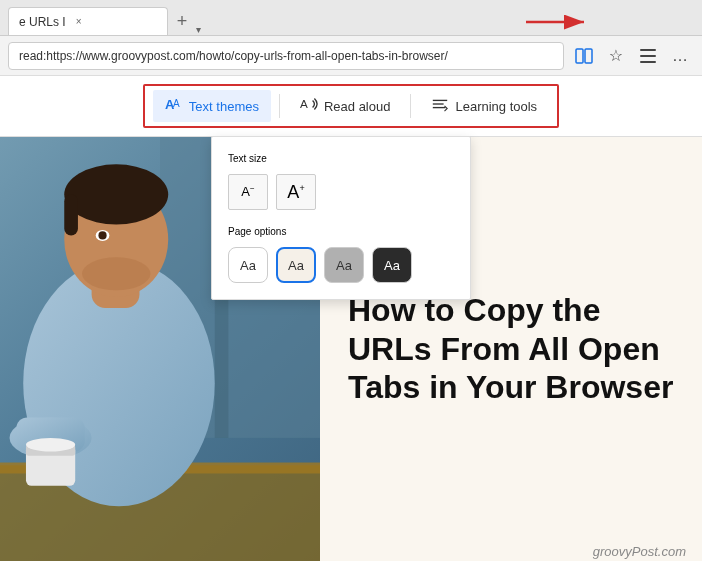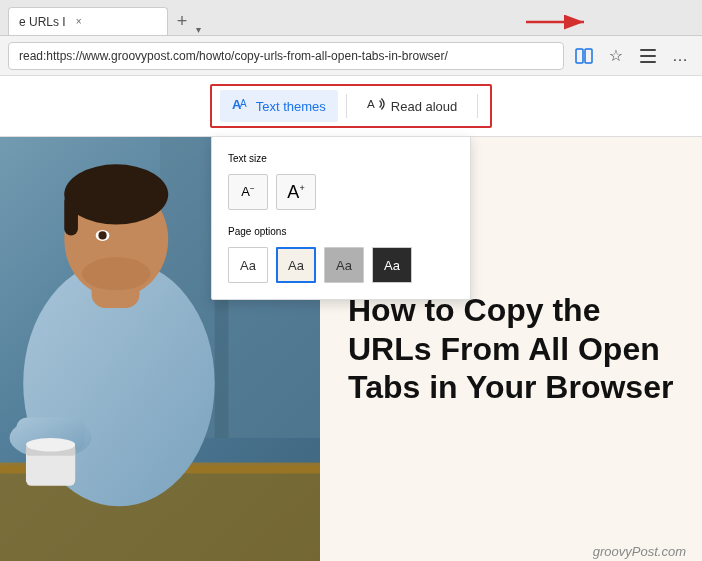--- a/index.html
+++ b/index.html
@@ -10,42 +10,42 @@
 
     
     .tab-bar { height: 36px; background: #e8e8e8; display: flex; align-items: flex-end; padding: 0 8px; border-bottom: 1px solid #ccc; }
     .tab { display: flex; align-items: center; background: #fff; height: 28px; padding: 0 10px; border-radius: 4px 4px 0 0; font-size: 12px; color: #333; min-width: 160px; border: 1px solid #ccc; border-bottom: none; gap: 6px; }
     .tab-close { width: 14px; height: 14px; display: flex; align-items: center; justify-content: center; border-radius: 50%; cursor: pointer; font-size: 10px; color: #666; }
     .tab-add { width: 28px; height: 28px; display: flex; align-items: center; justify-content: center; font-size: 18px; color: #666; cursor: pointer; }
     .tab-chevron { font-size: 10px; color: #666; cursor: pointer; }
 
     
     .address-bar { height: 40px; background: #f3f3f3; display: flex; align-items: center; padding: 0 8px; gap: 6px; border-bottom: 1px solid #ddd; }
-    .address-input { flex: 1; height: 28px; background: #fff; border: 1px solid #ccc; border-radius: 4px; padding: 12px 10px; font-size: 12px; color: #333; display: flex; align-items: center; }
+    .address-input { flex: 1; height: 28px; background: #fff; border: 1px solid #ccc; border-radius: 4px; padding: 6px 10px; font-size: 12px; color: #333; display: flex; }
     .address-text { font-size: 12px; color: #333; }
     .toolbar-icons { display: flex; align-items: center; gap: 4px; }
     .toolbar-icon { width: 28px; height: 28px; display: flex; align-items: center; justify-content: center; cursor: pointer; border-radius: 3px; color: #444; font-size: 16px; }
 
     
     .reader-toolbar-wrapper { position: relative; background: #fff; border-bottom: 1px solid #ddd; display: flex; align-items: center; justify-content: center; padding: 8px 0; }
     .reader-toolbar { display: flex; align-items: center; gap: 4px; border: 2px solid #d32f2f; border-radius: 2px; padding: 4px 8px; }
     .reader-btn { display: flex; align-items: center; gap: 6px; padding: 6px 12px; border: none; background: transparent; cursor: pointer; font-size: 13px; color: #333; border-radius: 2px; }
     .reader-btn.active { background: #e8f0fe; color: #1a73e8; }
     .reader-btn-icon { font-size: 16px; }
     .reader-divider { width: 1px; height: 24px; background: #ddd; margin: 0 4px; }
 
     
     .dropdown-panel { position: absolute; top: 100%; left: 50%; transform: translateX(-140px); background: #fff; border: 1px solid #ddd; border-radius: 2px; box-shadow: 0 4px 12px rgba(0,0,0,0.15); padding: 16px; width: 260px; z-index: 100; }
     .panel-section-title { font-size: 10px; color: #000000; font-weight: 400; margin-bottom: 10px; }
     .text-size-controls { display: flex; gap: 8px; margin-bottom: 16px; }
     .text-size-btn { width: 40px; height: 36px; border: 1px solid #ccc; background: #f8f8f8; cursor: pointer; display: flex; align-items: center; justify-content: center; border-radius: 2px; }
     .text-size-decrease { font-size: 12px; position: relative; }
     .text-size-increase { font-size: 18px; }
     .page-themes { display: flex; gap: 8px; }
-    .theme-btn { width: 40px; height: 36px; border: 1px solid #ccc; cursor: pointer; display: flex; align-items: center; justify-content: center; font-size: 13px; border-radius: 1px; font-family: 'Segoe UI', Arial, sans-serif; }
+    .theme-btn { width: 40px; height: 36px; border: 1px solid #ccc; cursor: pointer; display: flex; align-items: center; justify-content: center; font-size: 13px; border-radius: 8px; font-family: 'Segoe UI', Arial, sans-serif; }
     .theme-white { background: #fff; color: #333; }
     .theme-light { background: #f5f0e8; color: #333; border: 2px solid #1a73e8; }
     .theme-gray { background: #b0b0b0; color: #333; }
     .theme-dark { background: #2b2b2b; color: #fff; }
 
     
     .content-area { flex: 1; display: flex; position: relative; overflow: hidden; background: #f5f0e8; }
     .content-image-placeholder { width: 320px; height: 100%; background: linear-gradient(135deg, #6b8fa3 0%, #4a6e87 30%, #3d5f78 60%, #8ba3b3 100%); position: relative; overflow: hidden; }
     .content-right { flex: 1; background: #faf6ef; padding: 30px 24px 20px 28px; display: flex; flex-direction: column; justify-content: center; }
     .article-title { font-size: 32px; font-weight: 700; color: #111; line-height: 1.2; margin-bottom: 10px; }
@@ -116,20 +116,31 @@
         <span class="reader-btn-icon">
           <svg width="18" height="16" viewBox="0 0 20 16" fill="none">
             <text x="0" y="13" font-size="13" font-family="Segoe UI, Arial" fill="#333">A</text>
             <path d="M14 4 Q18 8 14 12" stroke="#333" stroke-width="1.5" fill="none"></path>
             <path d="M16 2 Q22 8 16 14" stroke="#333" stroke-width="1.5" fill="none"></path>
           </svg>
         </span>
         <span>Read aloud</span>
       </button>
       <div class="reader-divider"></div>
+      <button class="reader-btn">
+        <span class="reader-btn-icon">
+          <svg width="18" height="16" viewBox="0 0 20 16" fill="none">
+            <line x1="2" y1="4" x2="18" y2="4" stroke="#333" stroke-width="1.5"></line>
+            <line x1="2" y1="8" x2="14" y2="8" stroke="#333" stroke-width="1.5"></line>
+            <line x1="2" y1="12" x2="16" y2="12" stroke="#333" stroke-width="1.5"></line>
+            <polyline points="15,10 18,13 15,16" stroke="#333" stroke-width="1.2" fill="none"></polyline>
+          </svg>
+        </span>
+        <span>Learning tools</span>
+      </button>
     </div>
 
     <div class="dropdown-panel">
       <div class="panel-section-title">Text size</div>
       <div class="text-size-controls">
         <button class="text-size-btn text-size-decrease">
           <span style="font-size:13px; position:relative;">A<sup style="font-size:8px;">−</sup></span>
         </button>
         <button class="text-size-btn text-size-increase">
           <span style="font-size:18px; position:relative;">A<sup style="font-size:9px;">+</sup></span>

